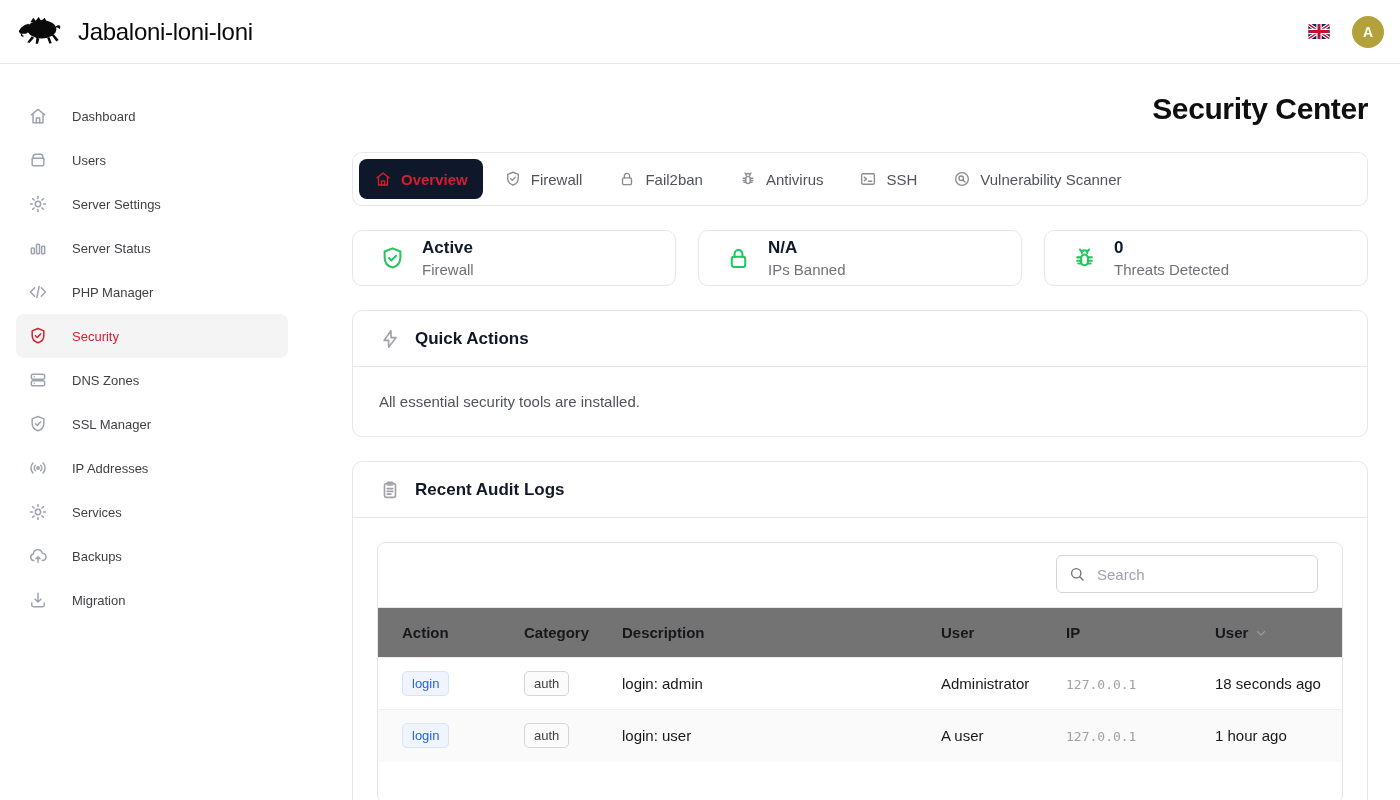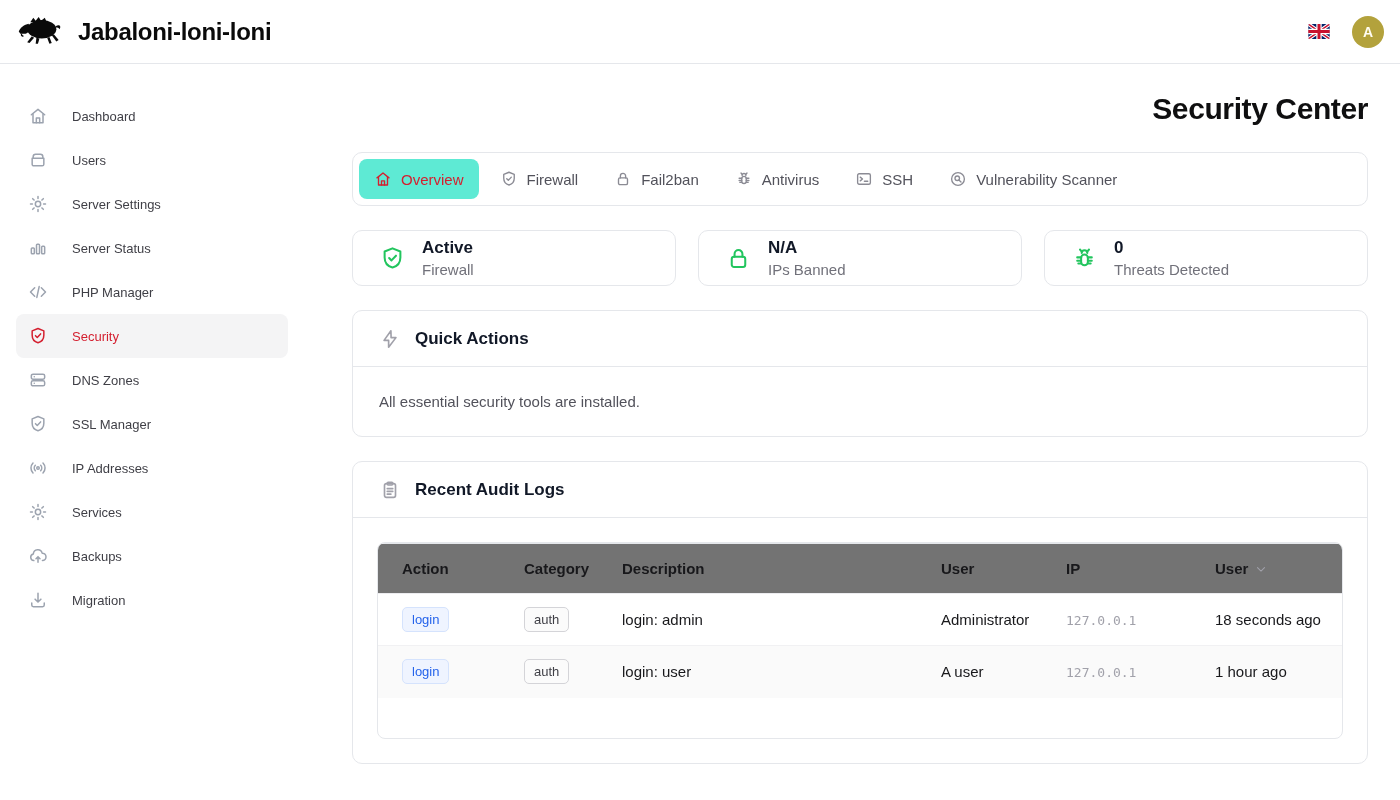--- a/index.html
+++ b/index.html
@@ -7,21 +7,21 @@
   body {
     width:1400px; height:800px; overflow:hidden;
     font-family:"Liberation Sans", sans-serif;
     background:#ffffff; color:#111827;
   }
   svg.i * { fill:none; stroke:currentColor; stroke-width:1.8; stroke-linecap:round; stroke-linejoin:round; }
 
   
   .topbar { height:64px; border-bottom:1px solid #e5e7eb; display:flex; align-items:center; padding:0 16px 0 18px; background:#fff; }
   .brand { display:flex; align-items:center; gap:14px; cursor:pointer; }
-  .brand-name { font-size:24px; font-weight:700; letter-spacing:-0.3px; color:#0a0a0a; }
+  .brand-name { font-size:24px; font-weight:400; letter-spacing:-0.3px; color:#0a0a0a; }
   .topbar-right { margin-left:auto; display:flex; align-items:center; gap:22px; }
   .flag { width:22px; height:15px; border-radius:2px; overflow:hidden; display:block; }
   .avatar { width:32px; height:32px; border-radius:50%; background:#b3a23c; color:#fffdf2; font-weight:700; font-size:14px; display:flex; align-items:center; justify-content:center; cursor:pointer; }
 
   
   .layout { display:flex; height:736px; }
   .sidebar { width:304px; flex-shrink:0; padding-top:30px; }
   .nav-item { height:44px; margin:0 16px; padding:0 12px; border-radius:8px; display:flex; align-items:center; gap:24px; font-size:13px; color:#3f3f46; cursor:pointer; }
   .nav-item svg { width:20px; height:20px; color:#9ca3af; flex-shrink:0; }
   .nav-item.active { background:#f4f4f5; color:#d41f2f; font-weight:500; }
@@ -32,21 +32,21 @@
   
   .page-head { display:flex; align-items:center; justify-content:flex-end; margin-top:28px; }
   .page-title { font-size:30px; font-weight:700; letter-spacing:-0.4px; margin:0; color:#0f0f10; }
   .btn-tour { display:flex; align-items:center; gap:9px; height:40px; padding:0 16px; background:#fff; border:1px solid #e5e7eb; border-radius:8px; font-size:15px; color:#18181b; cursor:pointer; box-shadow:0 1px 2px rgba(0,0,0,.04); font-family:inherit; }
   .btn-tour svg { width:19px; height:19px; color:#a1a1aa; }
 
   
   .tabs-card { margin-top:26px; border:1px solid #e5e7eb; border-radius:10px; padding:6px; display:flex; gap:6px; background:#fff; }
   .tab { display:flex; align-items:center; gap:9px; height:40px; padding:0 15px; border-radius:8px; font-size:15px; color:#52525b; cursor:pointer; white-space:nowrap; }
   .tab svg { width:18px; height:18px; color:#8b8b94; flex-shrink:0; }
-  .tab.active { background:#5eead4; color:#d41f2f; font-weight:400; }
+  .tab.active { background:#0f172a; color:#d41f2f; font-weight:700; }
   .tab.active svg { color:#d41f2f; }
 
   
   .stats { display:grid; grid-template-columns:repeat(3,1fr); gap:22px; margin-top:24px; }
   .stat-card { border:1px solid #e5e7eb; border-radius:10px; height:56px; display:flex; align-items:center; gap:16px; padding:0 26px; background:#fff; }
   .stat-card svg { width:27px; height:27px; color:#22c55e; flex-shrink:0; }
   .stat-value { font-size:17px; font-weight:700; color:#111827; }
   .stat-label { font-size:15px; color:#71717a; margin-top:3px; }
 
   
@@ -318,20 +318,29 @@
       <div class="section-head">
         <svg class="i" viewBox="0 0 24 24">
             <rect x="6" y="5" width="12" height="15" rx="2"></rect>
             <rect x="9" y="3.5" width="6" height="3" rx="1"></rect>
             <path d="M9 10.5h6M9 13.5h6M9 16.5h4"></path>
           </svg>
         <span class="section-title">Recent Audit Logs</span>
       </div>
       <div class="audit-body">
         <div class="table-box">
+          <div class="table-toolbar">
+            <div class="search-wrap">
+              <svg class="i" viewBox="0 0 24 24">
+                  <circle cx="11" cy="11" r="6.2"></circle>
+                  <path d="M15.7 15.7L20 20"></path>
+                </svg>
+              <input class="search-input" type="text" placeholder="Search" style="">
+            </div>
+          </div>
           <table class="audit">
             <thead>
               <tr>
                 <th class="col-action">Action</th>
                 <th class="col-category">Category</th>
                 <th class="col-description">Description</th>
                 <th class="col-user">User</th>
                 <th class="col-ip">IP</th>
                 <th>
                   <span class="th-sort">

